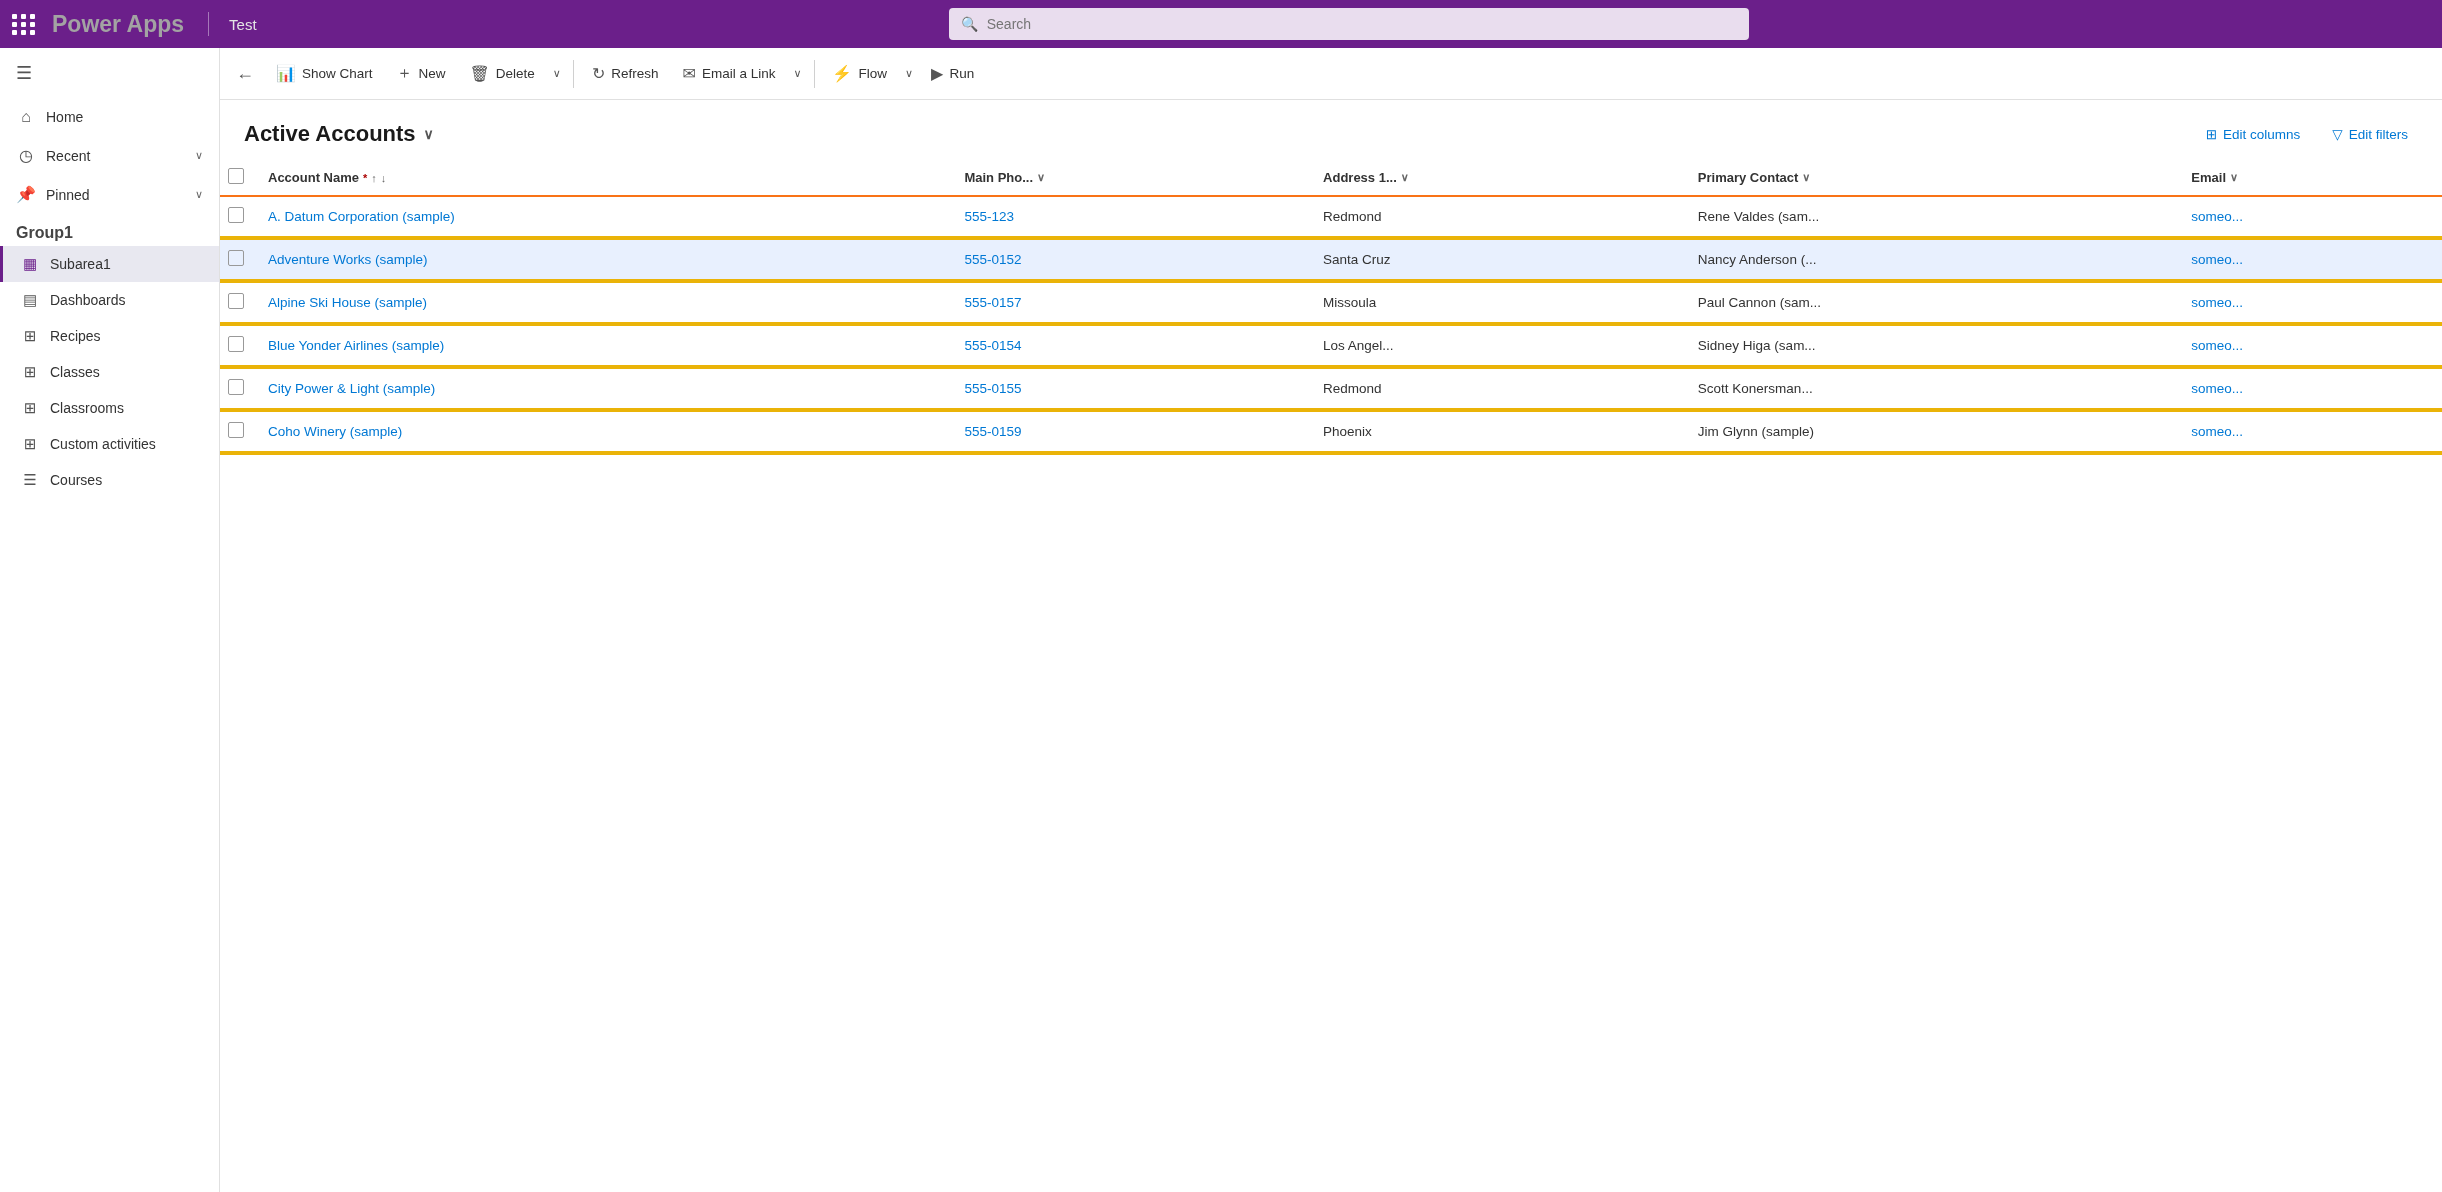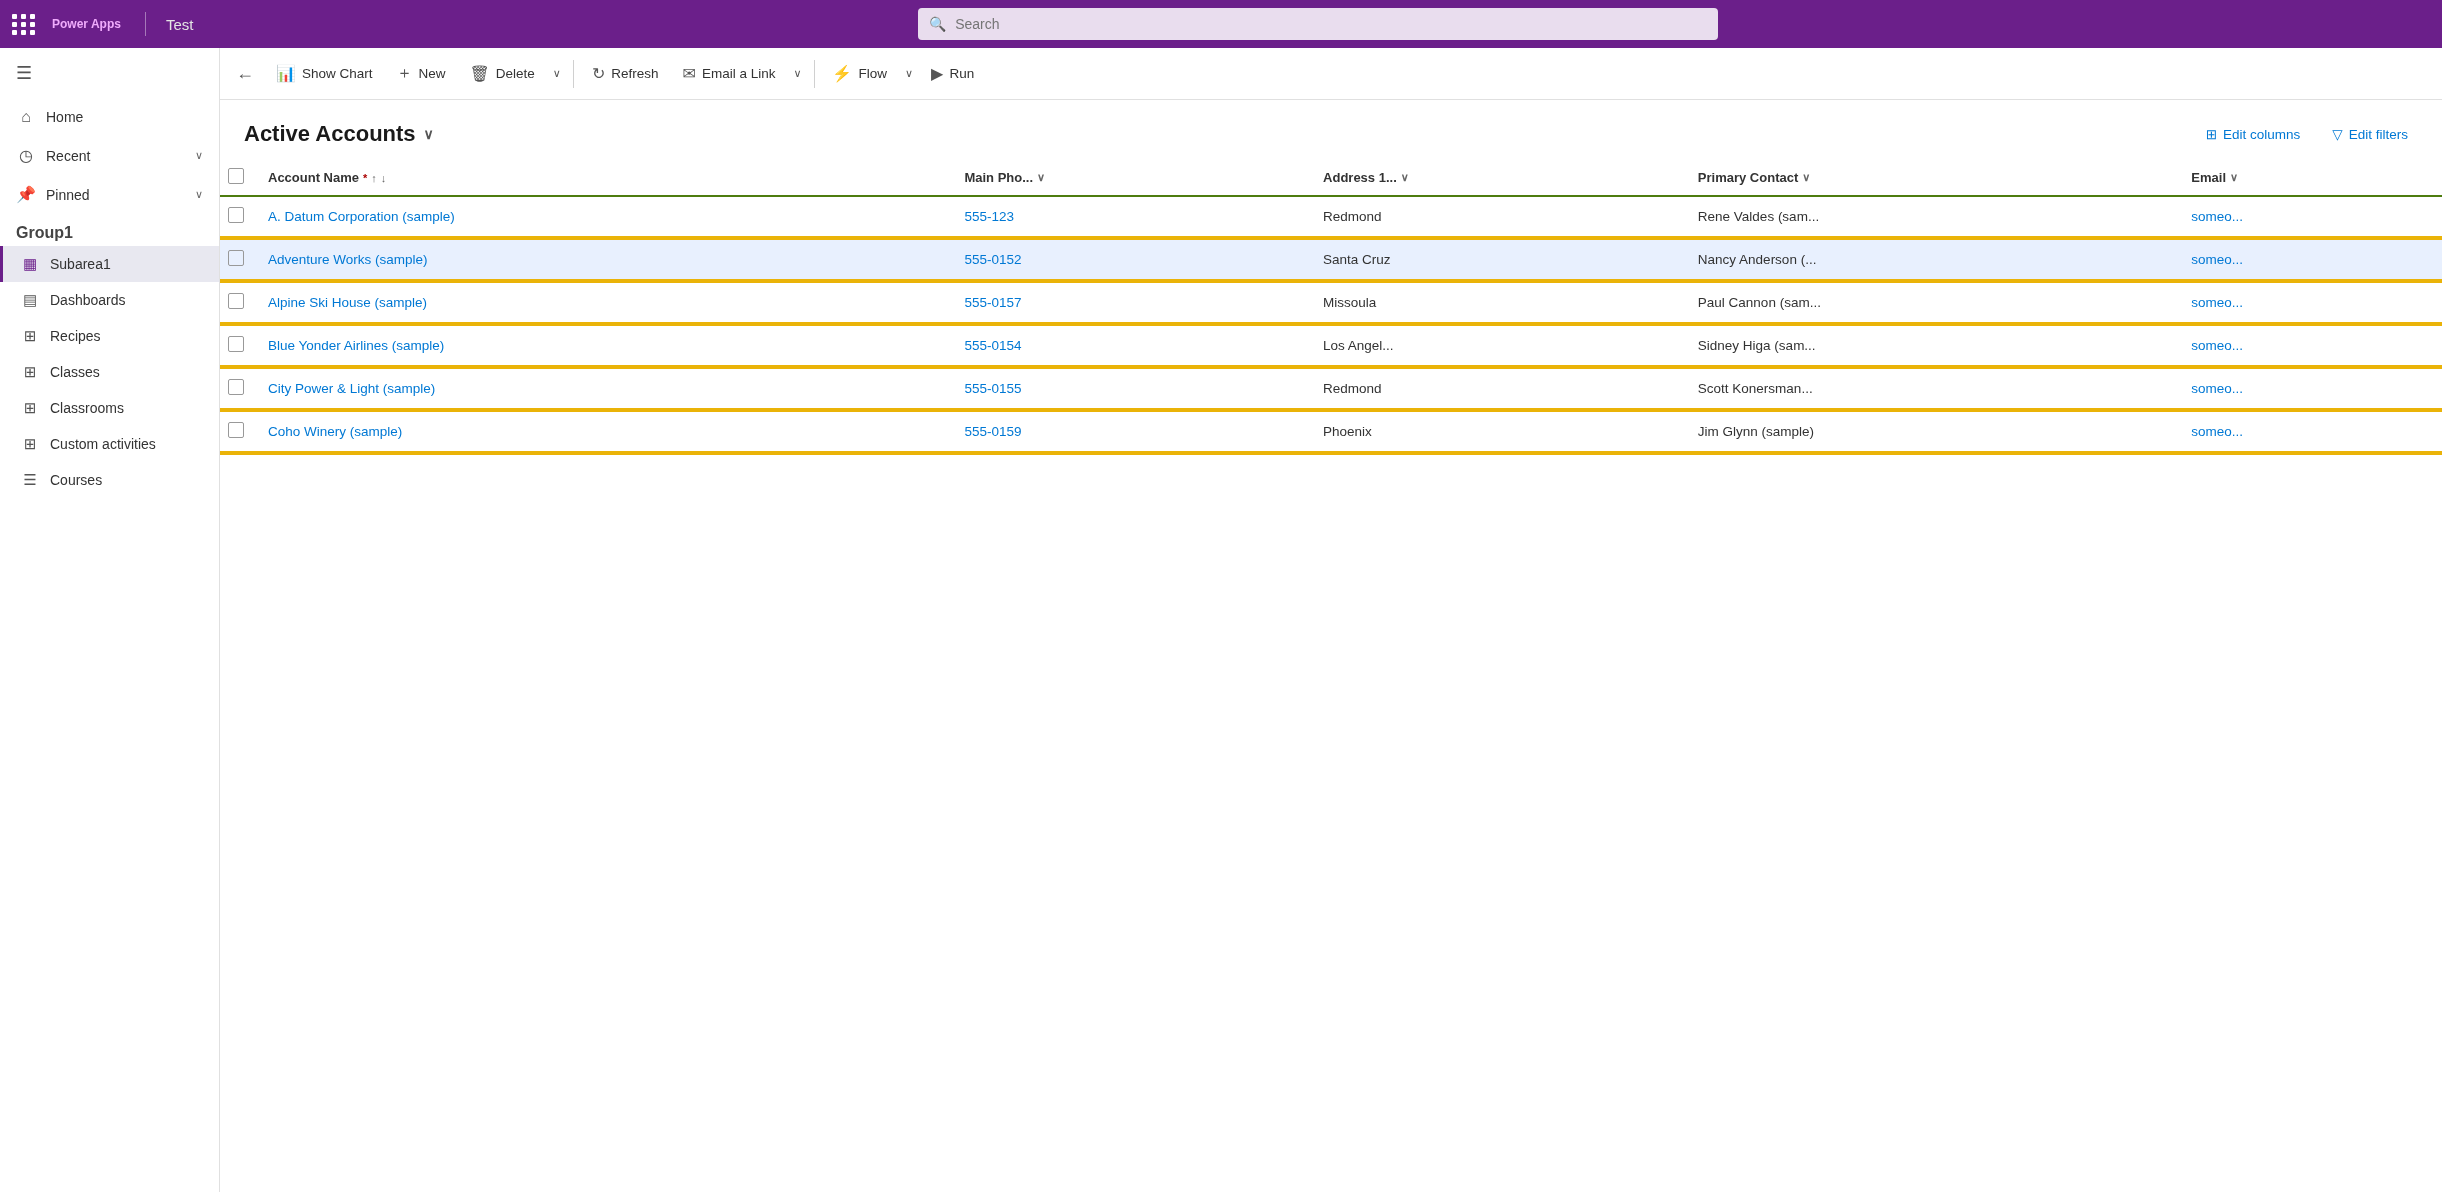--- a/index.html
+++ b/index.html
@@ -15,22 +15,22 @@
       gap: 12px;
     }
     .top-bar-dots {
       display: grid;
       grid-template-columns: repeat(3, 6px);
       gap: 3px;
       margin-right: 4px;
     }
     .dot { width: 5px; height: 5px; background: white; border-radius: 1px; }
     .top-bar-logo {
-      color: #f0abfc;
-      font-size: 12px;
+      color: #a3a3a3;
+      font-size: 23px;
       font-weight: 600;
       margin-right: 4px;
     }
     .top-bar-divider {
       width: 1px;
       height: 24px;
       background: rgba(255,255,255,0.4);
       margin: 0 8px;
     }
     .top-bar-app-name {
@@ -199,21 +199,21 @@
     .table-container {
       flex: 1;
       overflow: auto;
       padding: 0 0 0 0;
     }
     table {
       width: 100%;
       border-collapse: collapse;
     }
     thead tr {
-      border-bottom: 2px solid #4d7c0f;
+      border-bottom: 2px solid #f97316;
     }
     th {
       padding: 10px 16px;
       text-align: left;
       font-size: 13px;
       font-weight: 600;
       color: #333;
       white-space: nowrap;
       cursor: pointer;
       user-select: none;

